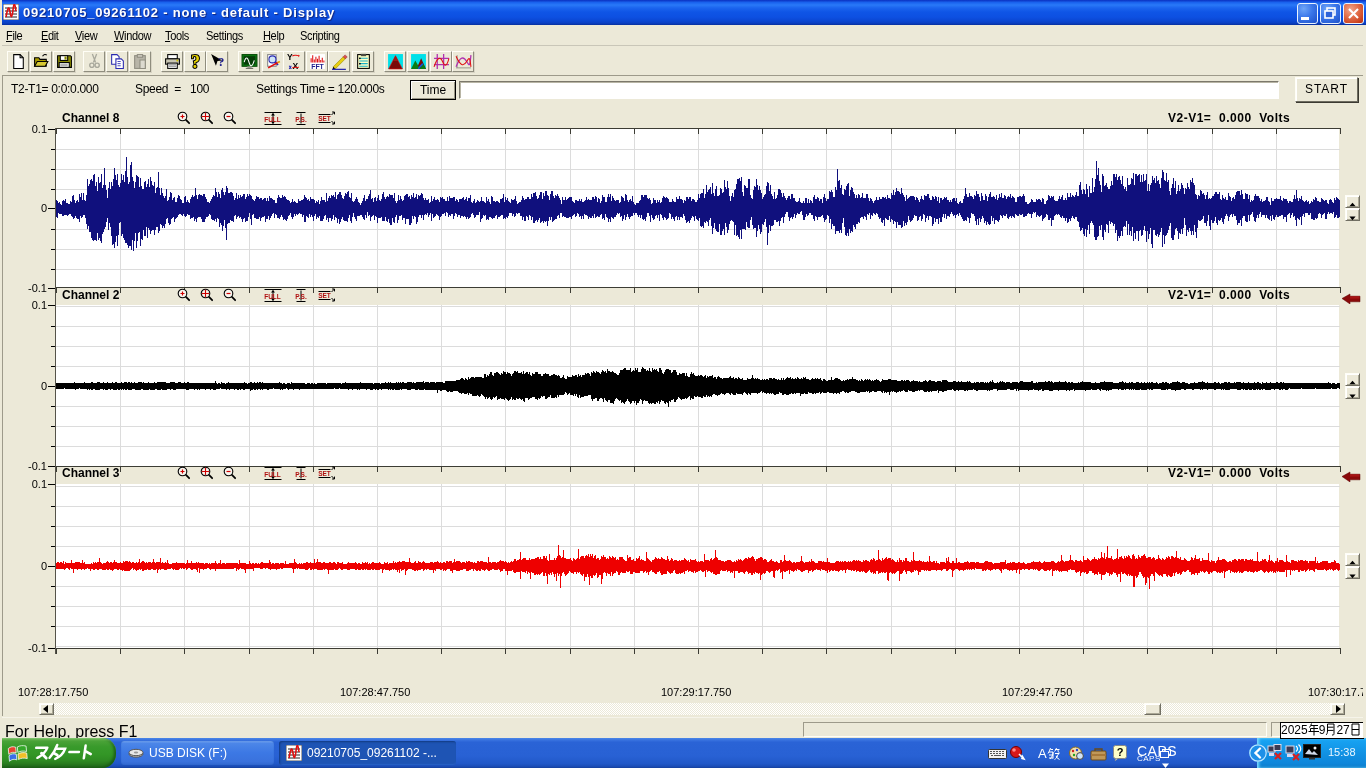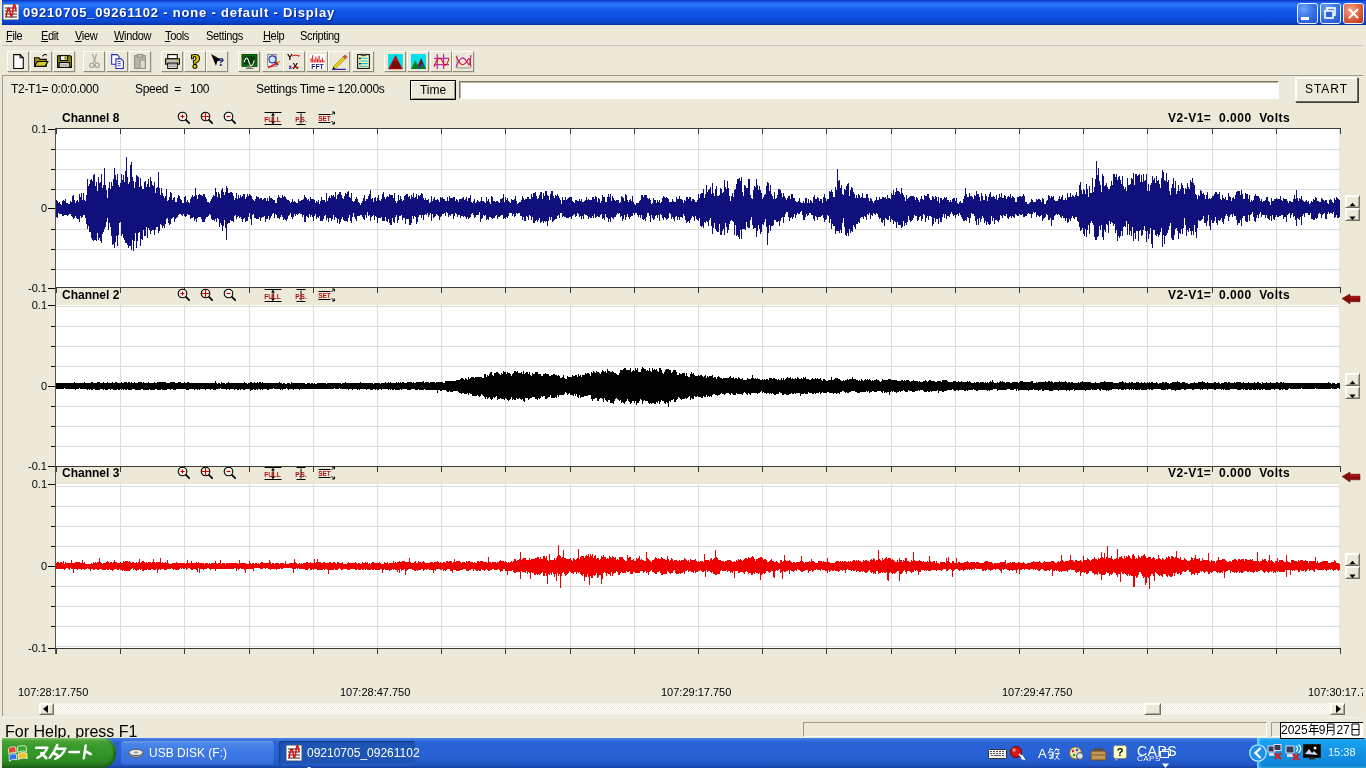--- a/index.html
+++ b/index.html
@@ -414,21 +414,21 @@
         </svg></span>
     </div>
     <div class="ab task task1" style="left:121px;width:153px">
       <span class="ab" style="left:7px;top:4px"><svg width="16" height="16" viewBox="0 0 16 16">
           <ellipse cx="8" cy="9" rx="7" ry="3.2" fill="#c8c8c8" stroke="#555"></ellipse>
           <ellipse cx="8" cy="7.5" rx="7" ry="3.2" fill="#e8e8e8" stroke="#555"></ellipse>
           <ellipse cx="8" cy="7.5" rx="2.2" ry="1" fill="#999"></ellipse>
         </svg></span>
       <span class="ab" style="left:28px;top:5px">USB DISK (F:)</span>
     </div>
-    <div class="ab task task2" style="left:279px;width:136px">
+    <div class="ab task task2" style="left:279px;width:177px">
       <span class="ab" style="left:7px;top:4px"><svg width="16" height="16" viewBox="0 0 16 16">
           <rect x="0" y="0" width="16" height="16" fill="#fff" stroke="#555" stroke-width="1"></rect>
           <path d="M2 4h12M2 7h12M2 10h12M2 13h12" stroke="#222" stroke-width="1" fill="none"></path>
           <path d="M3 13C5 2 6 2 7 8s2 7 3-2 2-6 3 1" stroke="#e01010" stroke-width="1.6" fill="none"></path>
         </svg></span>
       <span class="ab" style="left:28px;top:5px">09210705_09261102 -...</span>
     </div>
     <div class="ab" style="left:988px;top:8px"><svg width="19" height="14" viewBox="0 0 19 14">
         <rect x="0.5" y="3.5" width="18" height="9" rx="1" fill="#f2f2f2" stroke="#333"></rect>
         <path d="M2 5.5h2M5 5.5h2M8 5.5h2M11 5.5h2M14 5.5h2M2 7.5h2M5 7.5h2M8 7.5h2M11 7.5h2M14 7.5h2M3 9.5h2M6 9.5h7M14 9.5h2" stroke="#555" stroke-width="1.1"></path>

